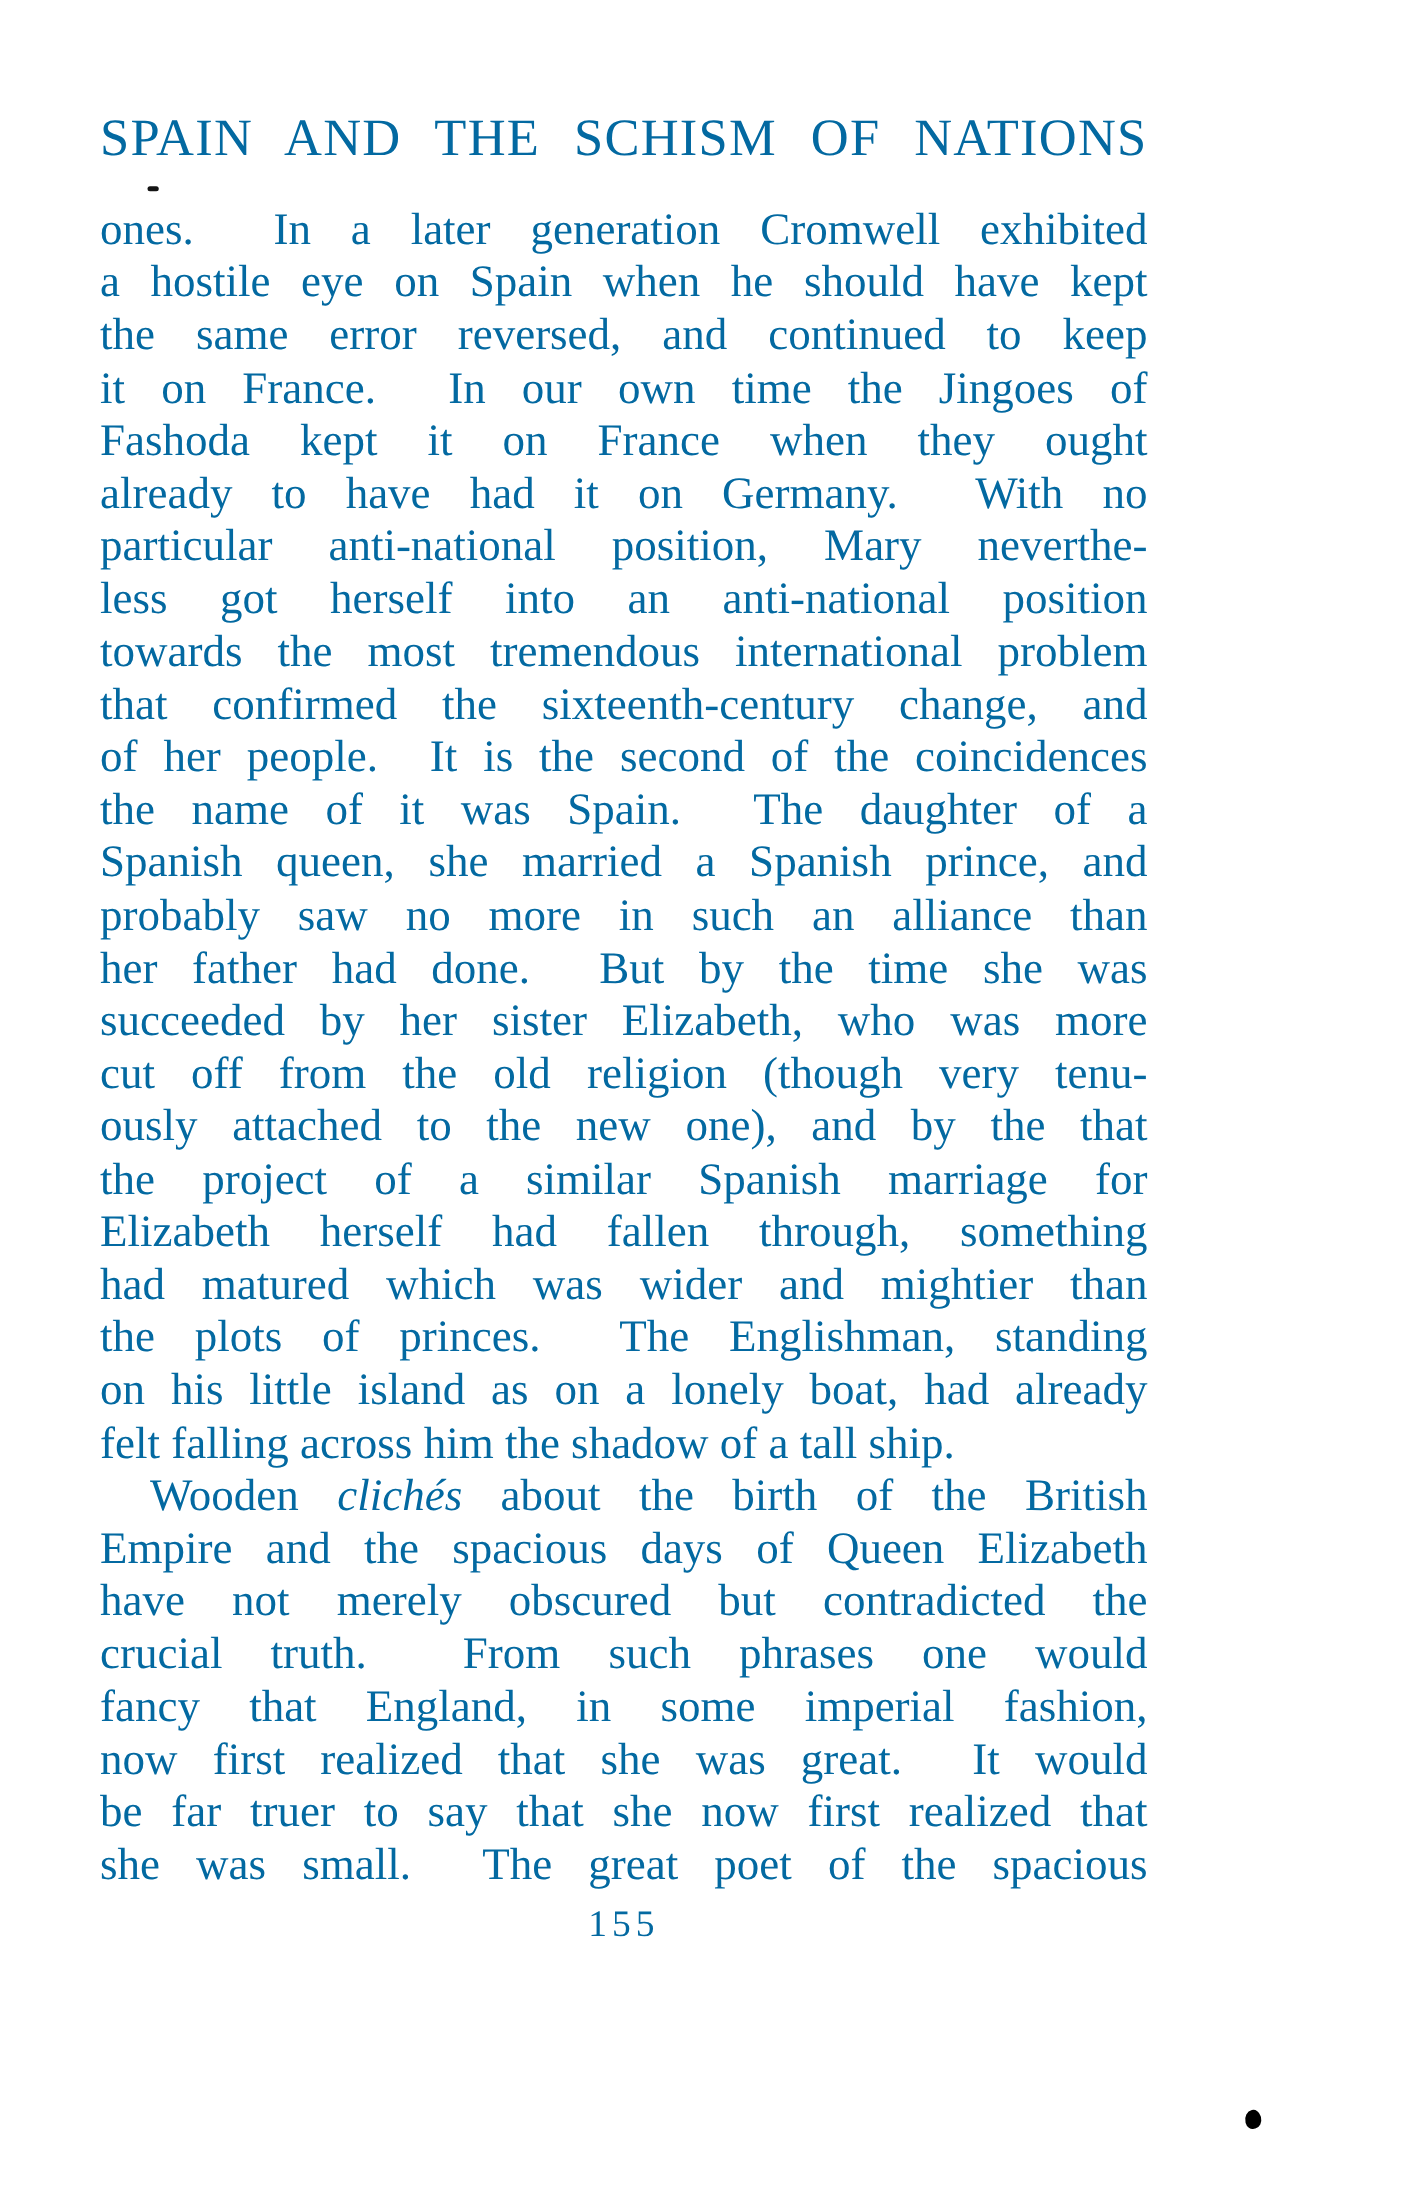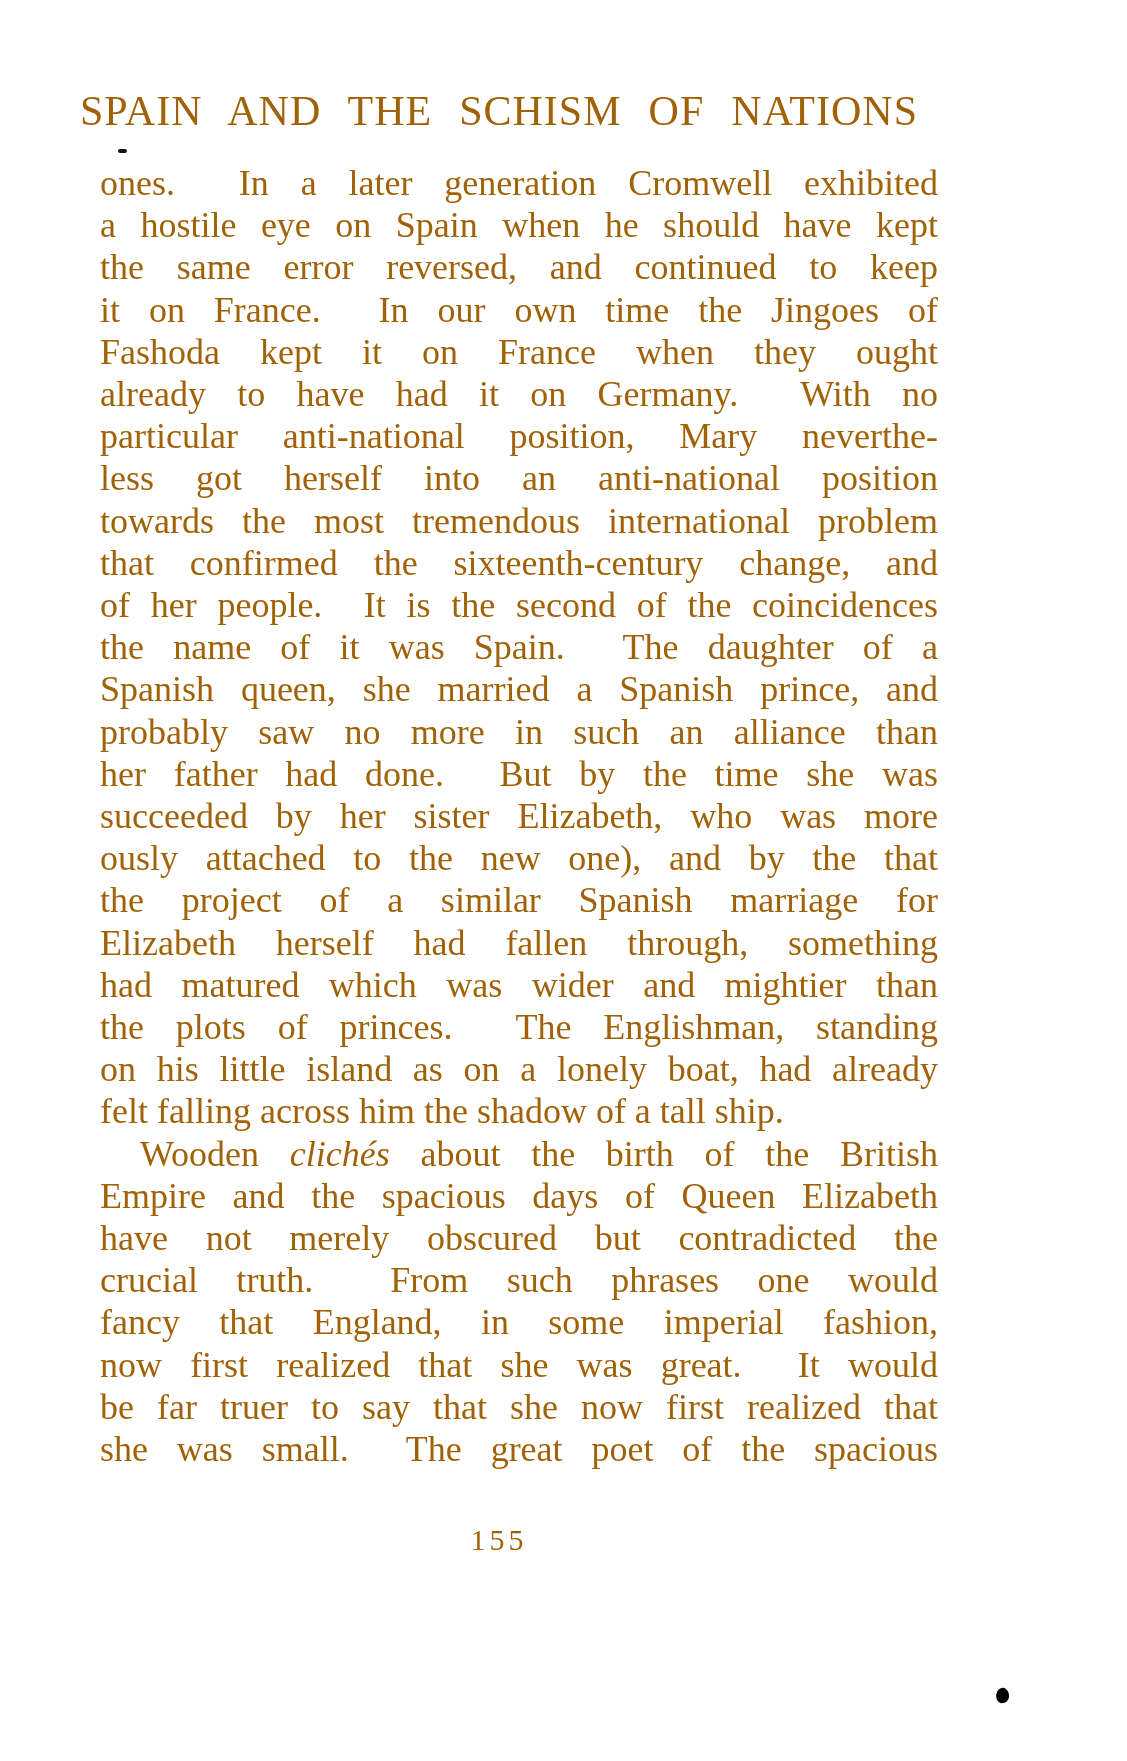--- a/index.html
+++ b/index.html
@@ -7,41 +7,40 @@
     padding: 0;
     background: #ffffff;
   }
   .page {
     position: relative;
     width: 1127px;
     height: 1761px;
     background: #ffffff;
     overflow: hidden;
     font-family: "Liberation Serif", "DejaVu Serif", serif;
-    color: #a16207;
+    color: #0369a1;
   }
   .column {
     position: absolute;
     left: 80px;
     width: 838px;
   }
   .running-header {
     top: 88px;
     font-size: 42px;
     line-height: 46px;
     letter-spacing: 1px;
     text-align: justify;
     text-align-last: justify;
     white-space: pre-wrap;
   }
   .body-block {
     top: 162px;
     font-size: 36px;
     line-height: 42.2px;
-    margin-left: 20px;
   }
   .line {
     text-align: justify;
     text-align-last: justify;
     white-space: pre-wrap;
   }
   .line.para-end {
     text-align-last: left;
   }
   .line.indent {
@@ -96,20 +95,21 @@
     <div class="line">particular anti-national position, Mary neverthe-</div>
     <div class="line">less got herself into an anti-national position</div>
     <div class="line">towards the most tremendous international problem</div>
     <div class="line">that confirmed the sixteenth-century change, and</div>
     <div class="line">of her people.  It is the second of the coincidences</div>
     <div class="line">the name of it was Spain.  The daughter of a</div>
     <div class="line">Spanish queen, she married a Spanish prince, and</div>
     <div class="line">probably saw no more in such an alliance than</div>
     <div class="line">her father had done.  But by the time she was</div>
     <div class="line">succeeded by her sister Elizabeth, who was more</div>
+    <div class="line">cut off from the old religion (though very tenu-</div>
     <div class="line">ously attached to the new one), and by the that</div>
     <div class="line">the project of a similar Spanish marriage for</div>
     <div class="line">Elizabeth herself had fallen through, something</div>
     <div class="line">had matured which was wider and mightier than</div>
     <div class="line">the plots of princes.  The Englishman, standing</div>
     <div class="line">on his little island as on a lonely boat, had already</div>
     <div class="line para-end">felt falling across him the shadow of a tall ship.</div>
 
     <div class="line indent"><span>Wooden </span><em>clichés</em><span> about the birth of the British</span></div>
     <div class="line">Empire and the spacious days of Queen Elizabeth</div>

